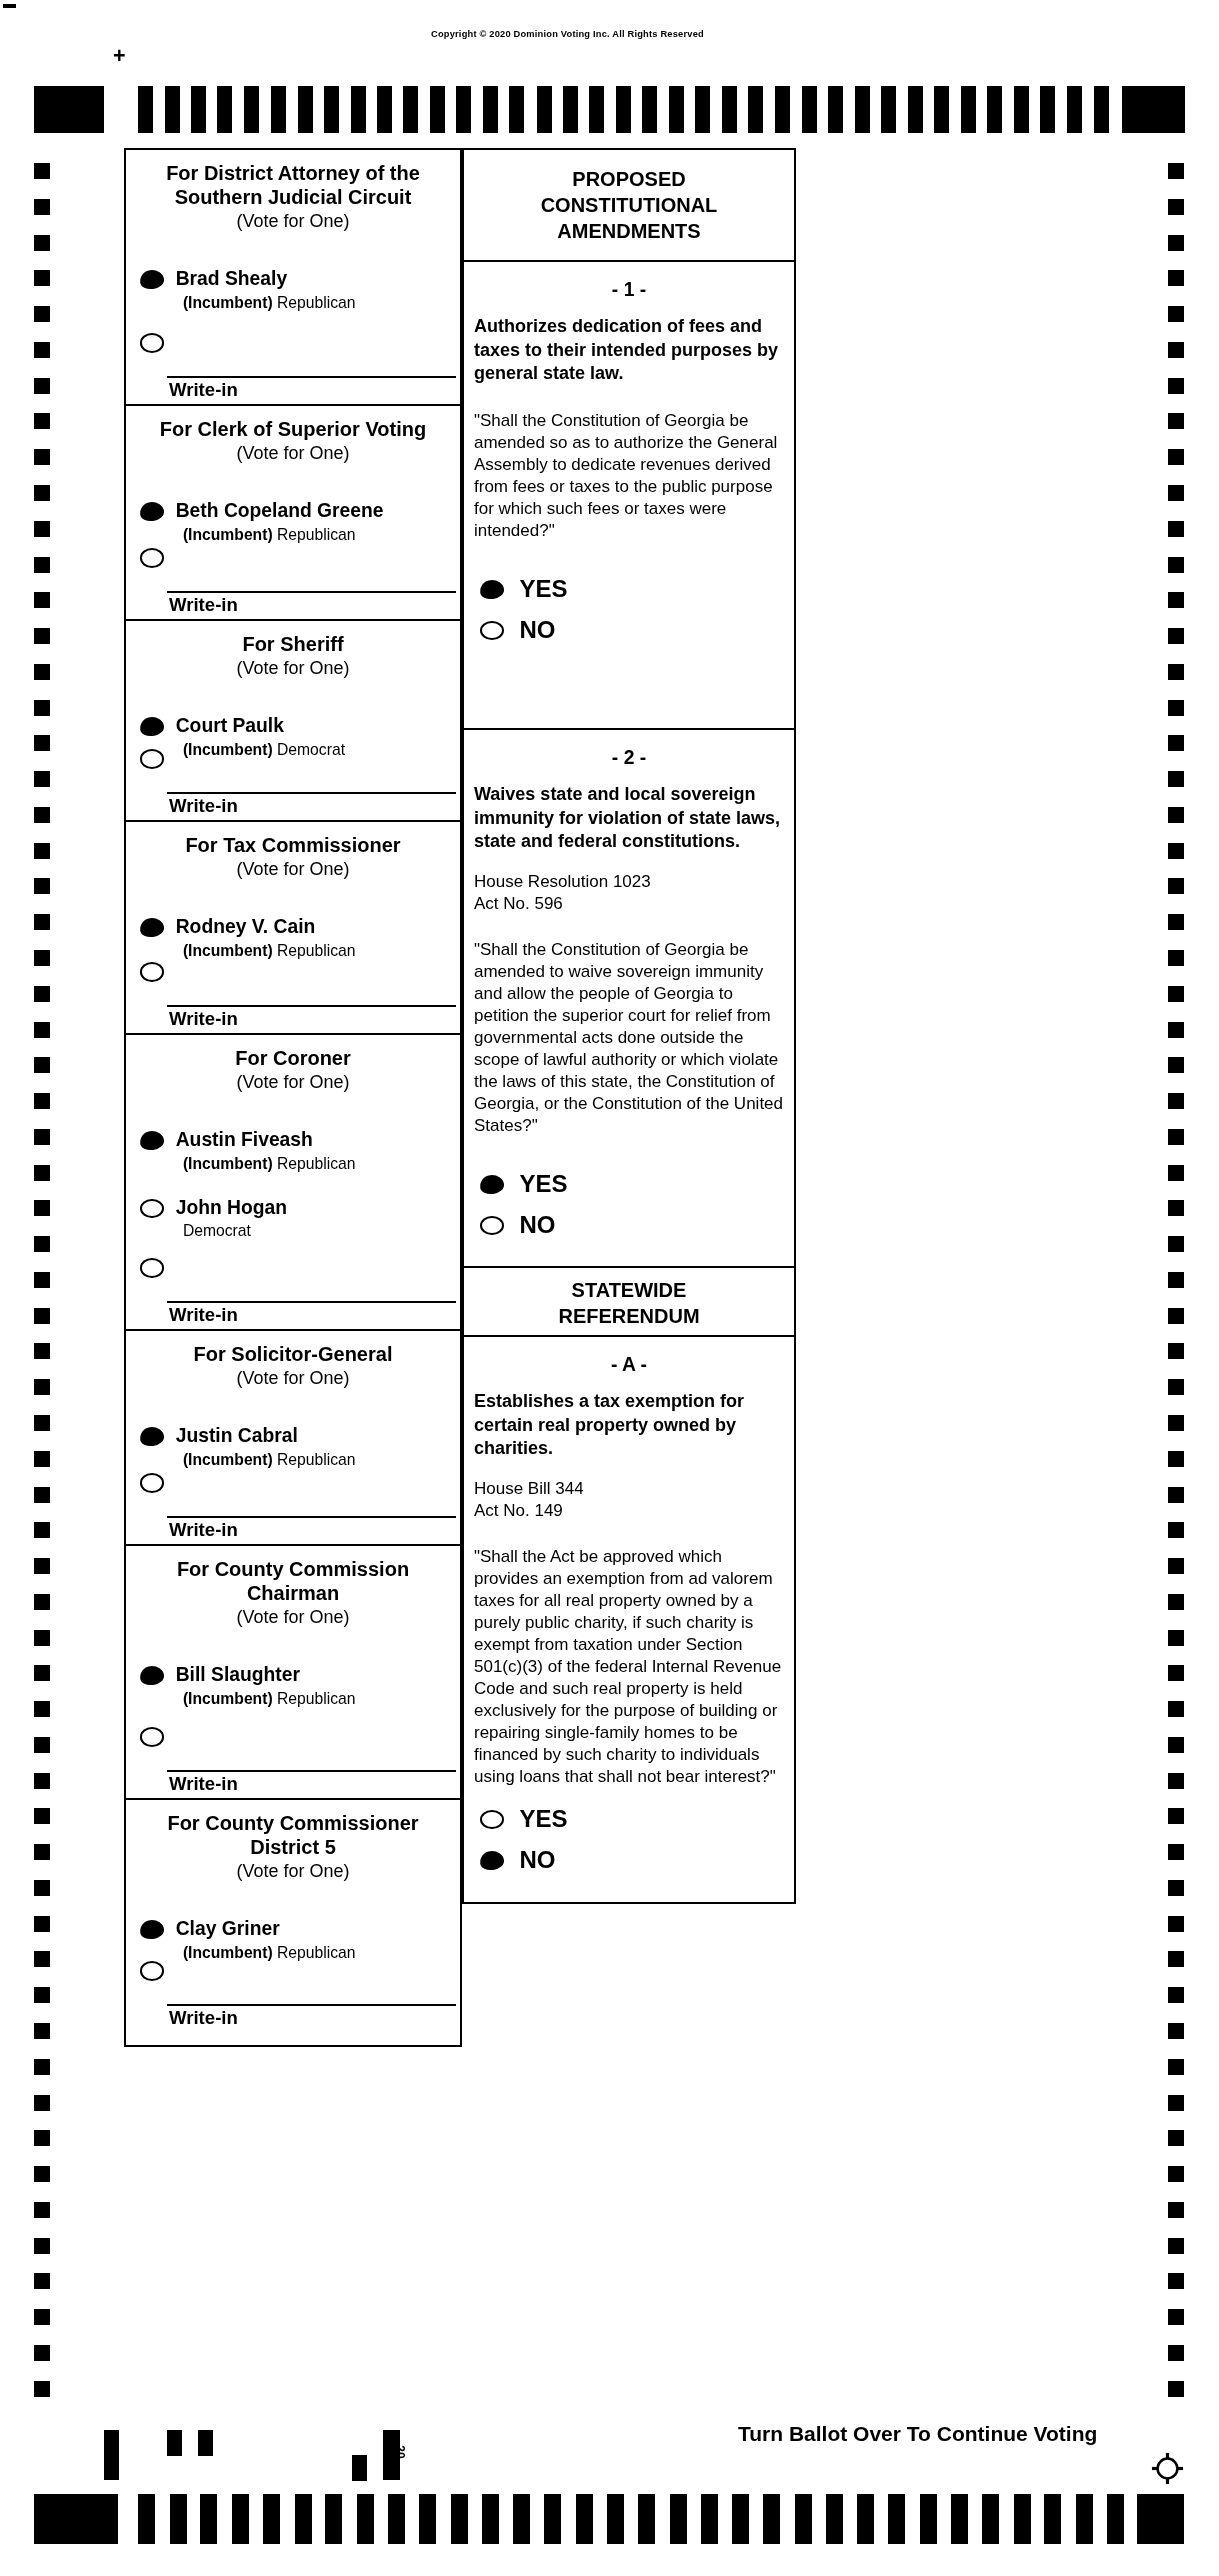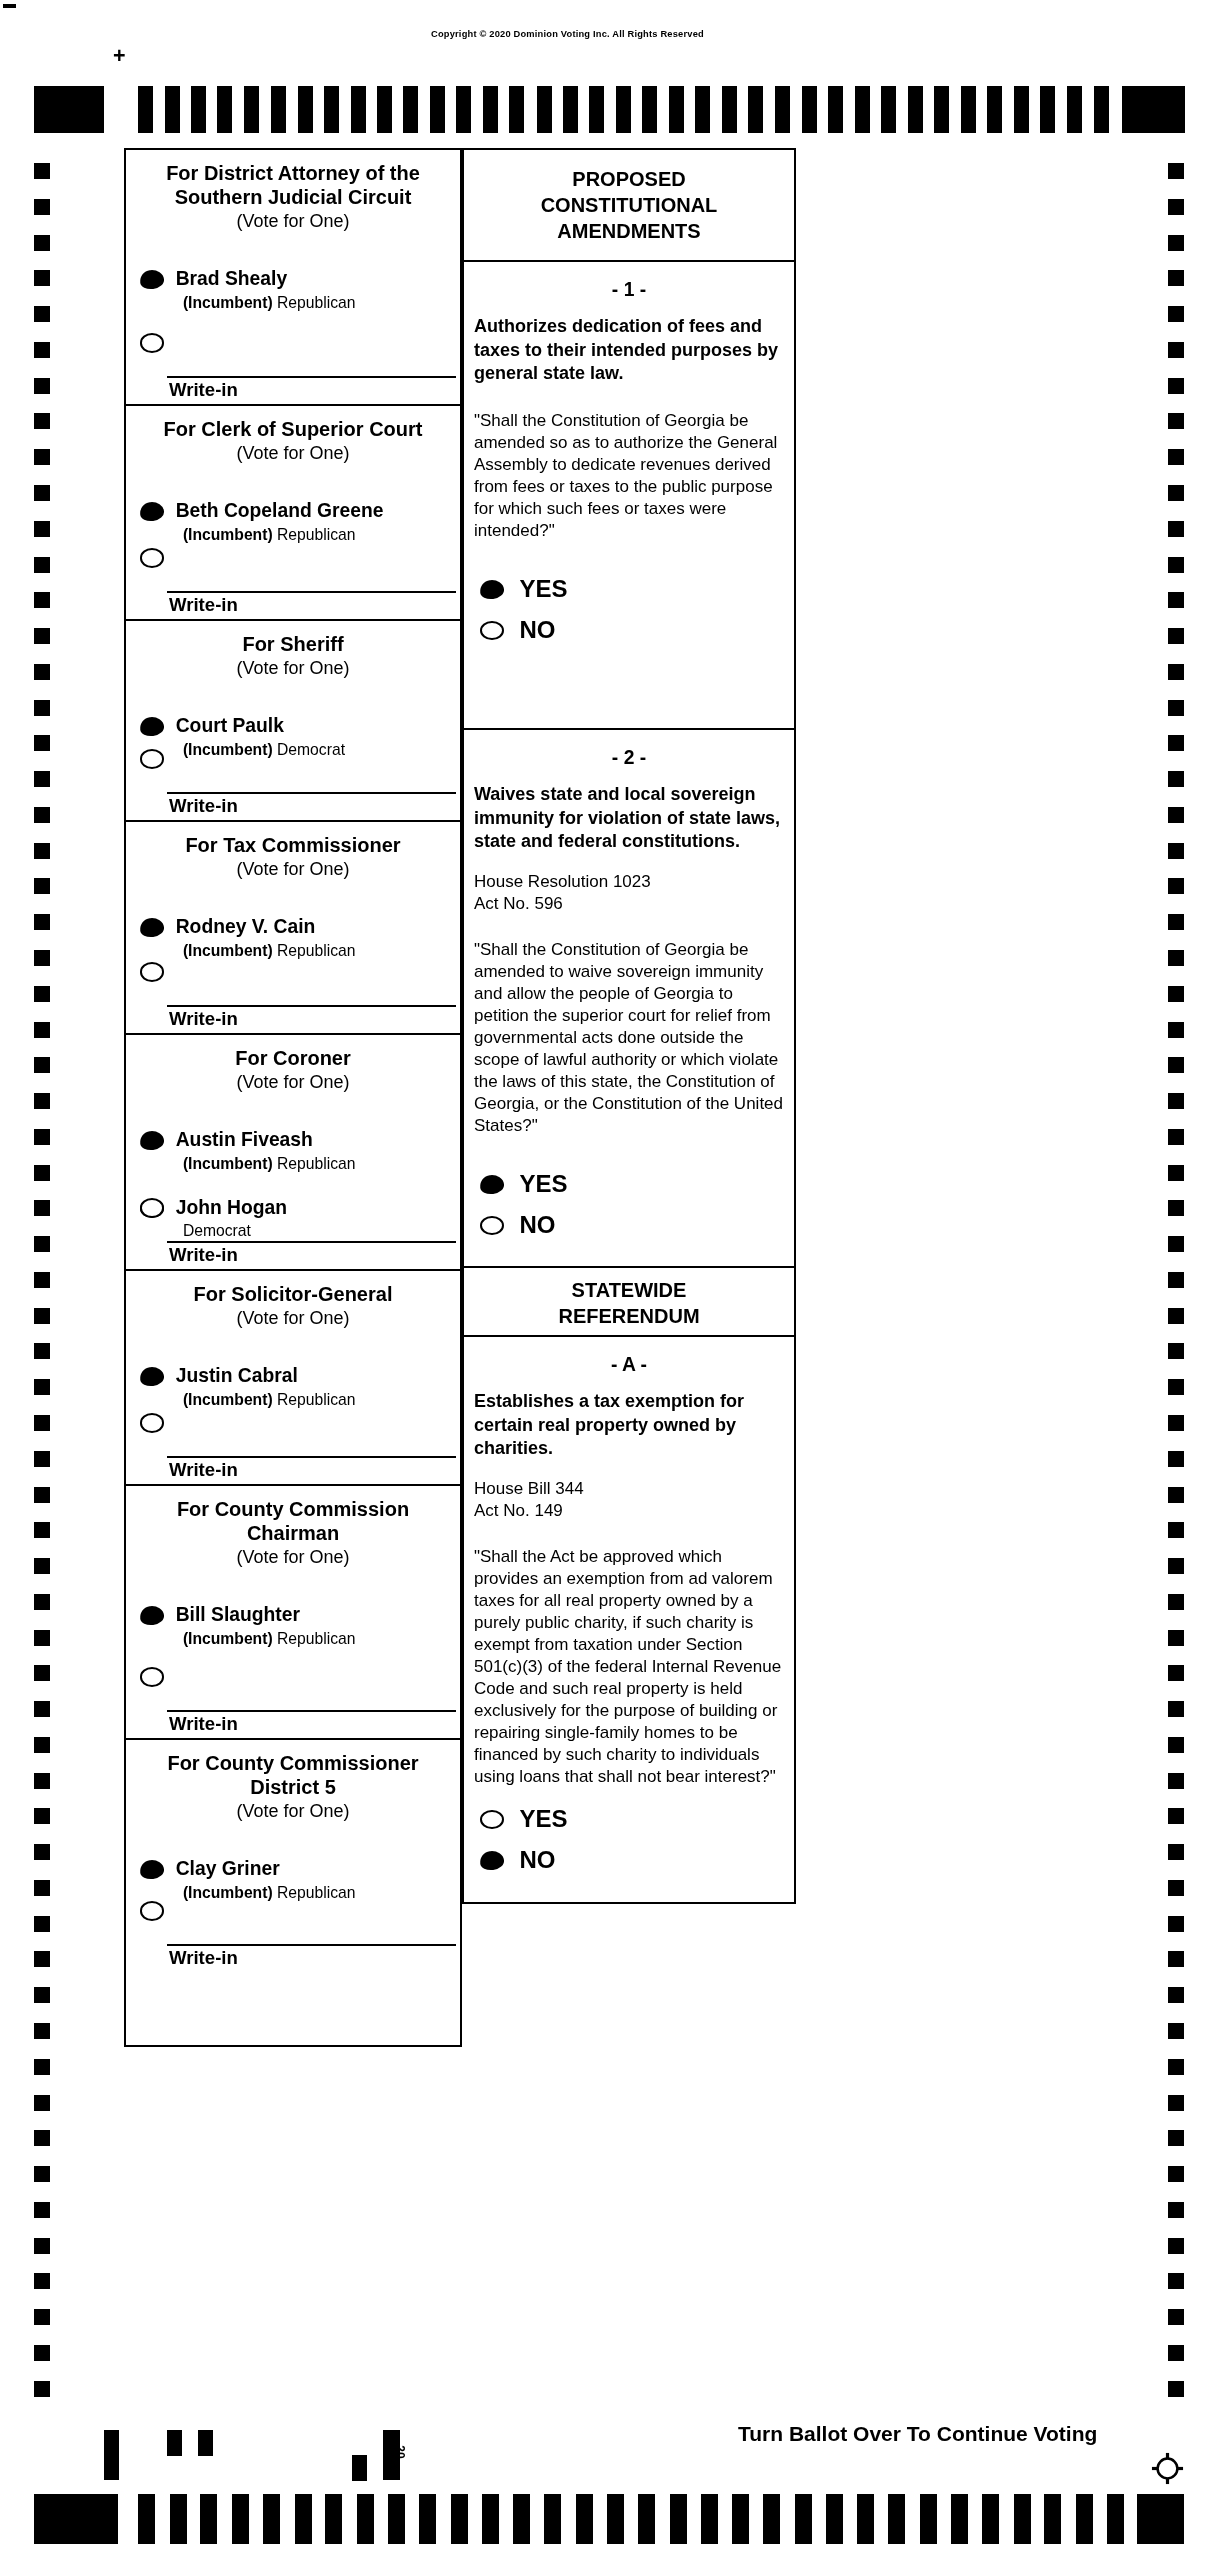--- a/index.html
+++ b/index.html
@@ -284,21 +284,21 @@
         </span>
       </div>
       <div class="writein">
         <span class="oval"></span>
         <div class="wi-line"></div>
         <div class="wi-label">Write-in</div>
       </div>
     </div>
 
     <div class="contest" style="height:215px">
-      <div class="c-title">For Clerk of Superior Court</div>
+      <div class="c-title">For Clerk of Superior Voting</div>
       <div class="c-vote">(Vote for One)</div>
       <div class="cand">
         <span class="oval filled"></span>
         <span>
           <span class="cand-name">Beth Copeland Greene</span>
           <span class="cand-sub"><b>(Incumbent)</b> <span>Republican</span></span>
         </span>
       </div>
       <div class="writein">
         <span class="oval"></span>
@@ -334,21 +334,21 @@
           <span class="cand-sub"><b>(Incumbent)</b> <span>Republican</span></span>
         </span>
       </div>
       <div class="writein">
         <span class="oval"></span>
         <div class="wi-line"></div>
         <div class="wi-label">Write-in</div>
       </div>
     </div>
 
-    <div class="contest" style="height:236px">
+    <div class="contest" style="height:296px">
       <div class="c-title">For Coroner</div>
       <div class="c-vote">(Vote for One)</div>
       <div class="cand">
         <span class="oval filled"></span>
         <span>
           <span class="cand-name">Austin Fiveash</span>
           <span class="cand-sub"><b>(Incumbent)</b> <span>Republican</span></span>
         </span>
       </div>
       <div class="cand">

